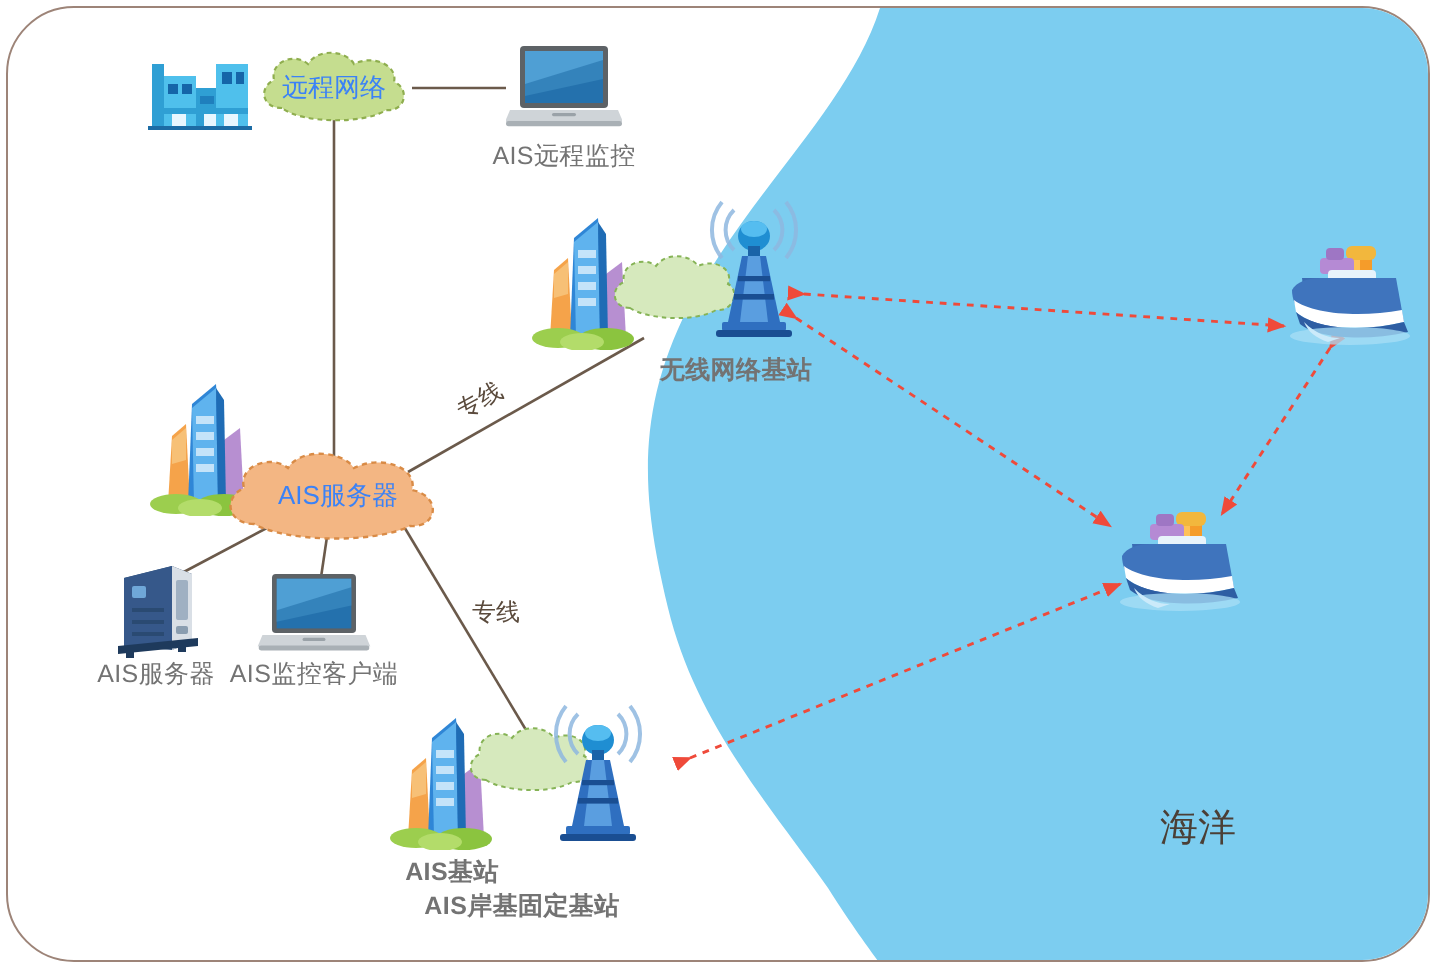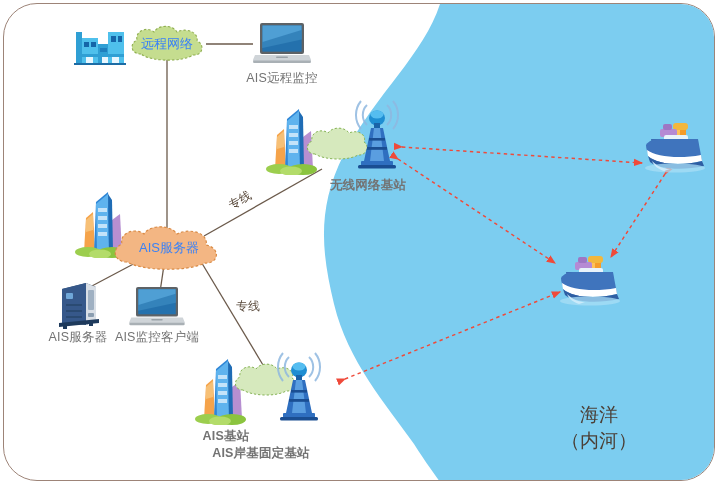--- a/index.html
+++ b/index.html
@@ -346,17 +346,16 @@
         <ellipse cx="37" cy="51" rx="30" ry="4.5" fill="#a8ddf5" opacity="0.75"></ellipse>
         <path d="M14,44 C20,50 26,52 32,52 L26,54 C20,52 16,49 14,44 Z" fill="#cbeafa"></path>
       </svg>
     </div>
 
     <div class="line-label" style="left:224px; top:188px; transform: rotate(-29deg);">专线</div>
     <div class="line-label" style="left:232px; top:294px;">专线</div>
 
     <div class="sea-label" style="left:595px; top:398px;">
       <div>海洋</div>
-      <div>（内河）</div>
     </div>
 
   </div>
 </div>
 
 </body></html>

